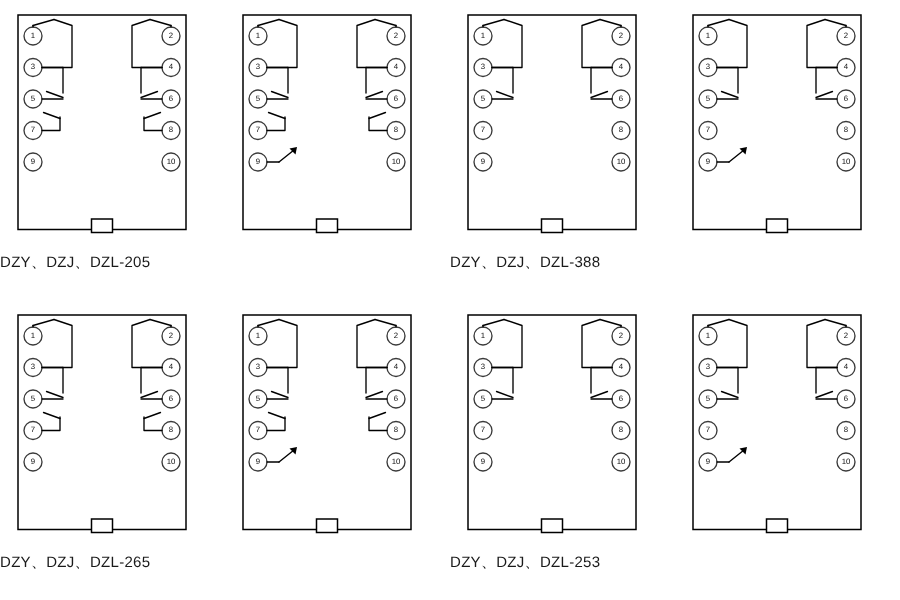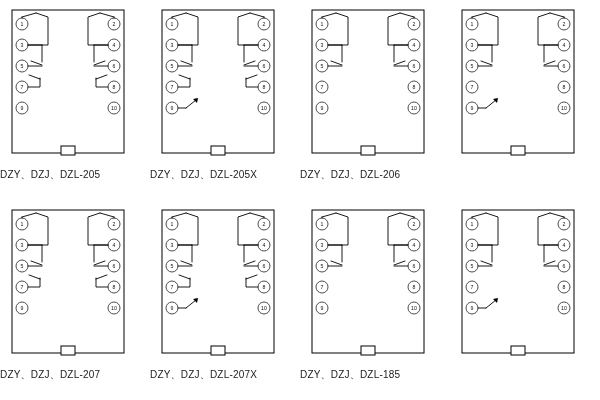--- a/index.html
+++ b/index.html
@@ -214,86 +214,85 @@
           </g>
           <g>
             <path d="M 28 104 L 36 104" class="wire"></path>
             <path d="M 36 104 L 46 96" class="wire"></path>
             <path d="M 43 95 l 5 -1 l -1 5 z" fill="#000"></path>
             <text x="48" y="105" class="pinlabel"></text>
           </g>
           <rect x="61" y="142" width="14" height="9" fill="#ffffff" stroke="#000000" stroke-width="1"></rect>
         </svg>
       </div>
-      <div class="caption">DZY、DZJ、DZL-205X</div>
-    </div>
-    <div class="cell">
-      <div class="diagram-wrap">
-        <svg width="150" height="160" viewBox="0 0 150 160">
-          <rect x="12" y="6" width="112" height="143" class="frame"></rect>
-          <g>
-            <circle cx="22" cy="20" r="6" class="term"></circle>
-            <text x="22" y="20.3" class="tnum">1</text>
-          </g>
-          <g>
-            <circle cx="22" cy="41" r="6" class="term"></circle>
-            <text x="22" y="41.3" class="tnum">3</text>
-          </g>
-          <g>
-            <circle cx="22" cy="62" r="6" class="term"></circle>
-            <text x="22" y="62.3" class="tnum">5</text>
-          </g>
-          <g>
-            <circle cx="22" cy="83" r="6" class="term"></circle>
-            <text x="22" y="83.3" class="tnum">7</text>
-          </g>
-          <g>
-            <circle cx="22" cy="104" r="6" class="term"></circle>
-            <text x="22" y="104.3" class="tnum">9</text>
-          </g>
-          <g>
-            <circle cx="114" cy="20" r="6" class="term"></circle>
-            <text x="114" y="20.3" class="tnum">2</text>
-          </g>
-          <g>
-            <circle cx="114" cy="41" r="6" class="term"></circle>
-            <text x="114" y="41.3" class="tnum">4</text>
-          </g>
-          <g>
-            <circle cx="114" cy="62" r="6" class="term"></circle>
-            <text x="114" y="62.3" class="tnum">6</text>
-          </g>
-          <g>
-            <circle cx="114" cy="83" r="6" class="term"></circle>
-            <text x="114" y="83.3" class="tnum">8</text>
-          </g>
-          <g>
-            <circle cx="114" cy="104" r="6" class="term"></circle>
-            <text x="114" y="104.3" class="tnum">10</text>
-          </g>
-          <g class="wire">
-            <path d="M 22 14 L 22 13"></path>
-            <path d="M 22 13 L 36 9"></path>
-            <path d="M 36 9 L 48 13 L 48 41 L 28 41"></path>
-            <path d="M 114 14 L 114 13"></path>
-            <path d="M 114 13 L 100 9"></path>
-            <path d="M 100 9 L 88 13 L 88 41 L 108 41"></path>
-            <path d="M 28 41 L 42 41"></path>
-            <path d="M 42 41 L 42 58"></path>
-            <path d="M 28 62 L 42 62"></path>
-            <path d="M 31 57 L 42 61"></path>
-            <path d="M 108 41 L 94 41"></path>
-            <path d="M 94 41 L 94 58"></path>
-            <path d="M 108 62 L 94 62"></path>
-            <path d="M 105 57 L 94 61"></path>
-          </g>
-          <rect x="61" y="142" width="14" height="9" fill="#ffffff" stroke="#000000" stroke-width="1"></rect>
-        </svg>
-      </div>
-      <div class="caption">DZY、DZJ、DZL-206</div>
+    </div>
+    <div class="cell">
+      <div class="diagram-wrap">
+        <svg width="150" height="160" viewBox="0 0 150 160">
+          <rect x="12" y="6" width="112" height="143" class="frame"></rect>
+          <g>
+            <circle cx="22" cy="20" r="6" class="term"></circle>
+            <text x="22" y="20.3" class="tnum">1</text>
+          </g>
+          <g>
+            <circle cx="22" cy="41" r="6" class="term"></circle>
+            <text x="22" y="41.3" class="tnum">3</text>
+          </g>
+          <g>
+            <circle cx="22" cy="62" r="6" class="term"></circle>
+            <text x="22" y="62.3" class="tnum">5</text>
+          </g>
+          <g>
+            <circle cx="22" cy="83" r="6" class="term"></circle>
+            <text x="22" y="83.3" class="tnum">7</text>
+          </g>
+          <g>
+            <circle cx="22" cy="104" r="6" class="term"></circle>
+            <text x="22" y="104.3" class="tnum">9</text>
+          </g>
+          <g>
+            <circle cx="114" cy="20" r="6" class="term"></circle>
+            <text x="114" y="20.3" class="tnum">2</text>
+          </g>
+          <g>
+            <circle cx="114" cy="41" r="6" class="term"></circle>
+            <text x="114" y="41.3" class="tnum">4</text>
+          </g>
+          <g>
+            <circle cx="114" cy="62" r="6" class="term"></circle>
+            <text x="114" y="62.3" class="tnum">6</text>
+          </g>
+          <g>
+            <circle cx="114" cy="83" r="6" class="term"></circle>
+            <text x="114" y="83.3" class="tnum">8</text>
+          </g>
+          <g>
+            <circle cx="114" cy="104" r="6" class="term"></circle>
+            <text x="114" y="104.3" class="tnum">10</text>
+          </g>
+          <g class="wire">
+            <path d="M 22 14 L 22 13"></path>
+            <path d="M 22 13 L 36 9"></path>
+            <path d="M 36 9 L 48 13 L 48 41 L 28 41"></path>
+            <path d="M 114 14 L 114 13"></path>
+            <path d="M 114 13 L 100 9"></path>
+            <path d="M 100 9 L 88 13 L 88 41 L 108 41"></path>
+            <path d="M 28 41 L 42 41"></path>
+            <path d="M 42 41 L 42 58"></path>
+            <path d="M 28 62 L 42 62"></path>
+            <path d="M 31 57 L 42 61"></path>
+            <path d="M 108 41 L 94 41"></path>
+            <path d="M 94 41 L 94 58"></path>
+            <path d="M 108 62 L 94 62"></path>
+            <path d="M 105 57 L 94 61"></path>
+          </g>
+          <rect x="61" y="142" width="14" height="9" fill="#ffffff" stroke="#000000" stroke-width="1"></rect>
+        </svg>
+      </div>
+      <div class="caption">DZY、DZJ、DZL-388</div>
     </div>
     <div class="cell">
       <div class="diagram-wrap">
         <svg width="150" height="160" viewBox="0 0 150 160">
           <rect x="12" y="6" width="112" height="143" class="frame"></rect>
           <g>
             <circle cx="22" cy="20" r="6" class="term"></circle>
             <text x="22" y="20.3" class="tnum">1</text>
           </g>
           <g>
@@ -418,21 +417,21 @@
             <path d="M 108 62 L 94 62"></path>
             <path d="M 105 57 L 94 61"></path>
             <path d="M 28 83 L 40 83 L 40 74"></path>
             <path d="M 29 71 L 40 75"></path>
             <path d="M 108 83 L 96 83 L 96 74"></path>
             <path d="M 107 71 L 96 75"></path>
           </g>
           <rect x="61" y="142" width="14" height="9" fill="#ffffff" stroke="#000000" stroke-width="1"></rect>
         </svg>
       </div>
-      <div class="caption">DZY、DZJ、DZL-207</div>
+      <div class="caption">DZY、DZJ、DZL-265</div>
     </div>
     <div class="cell">
       <div class="diagram-wrap">
         <svg width="150" height="160" viewBox="0 0 150 160">
           <rect x="12" y="6" width="112" height="143" class="frame"></rect>
           <g>
             <circle cx="22" cy="20" r="6" class="term"></circle>
             <text x="22" y="20.3" class="tnum">1</text>
           </g>
           <g>
@@ -493,86 +492,85 @@
           </g>
           <g>
             <path d="M 28 104 L 36 104" class="wire"></path>
             <path d="M 36 104 L 46 96" class="wire"></path>
             <path d="M 43 95 l 5 -1 l -1 5 z" fill="#000"></path>
             <text x="48" y="105" class="pinlabel"></text>
           </g>
           <rect x="61" y="142" width="14" height="9" fill="#ffffff" stroke="#000000" stroke-width="1"></rect>
         </svg>
       </div>
-      <div class="caption">DZY、DZJ、DZL-207X</div>
-    </div>
-    <div class="cell">
-      <div class="diagram-wrap">
-        <svg width="150" height="160" viewBox="0 0 150 160">
-          <rect x="12" y="6" width="112" height="143" class="frame"></rect>
-          <g>
-            <circle cx="22" cy="20" r="6" class="term"></circle>
-            <text x="22" y="20.3" class="tnum">1</text>
-          </g>
-          <g>
-            <circle cx="22" cy="41" r="6" class="term"></circle>
-            <text x="22" y="41.3" class="tnum">3</text>
-          </g>
-          <g>
-            <circle cx="22" cy="62" r="6" class="term"></circle>
-            <text x="22" y="62.3" class="tnum">5</text>
-          </g>
-          <g>
-            <circle cx="22" cy="83" r="6" class="term"></circle>
-            <text x="22" y="83.3" class="tnum">7</text>
-          </g>
-          <g>
-            <circle cx="22" cy="104" r="6" class="term"></circle>
-            <text x="22" y="104.3" class="tnum">9</text>
-          </g>
-          <g>
-            <circle cx="114" cy="20" r="6" class="term"></circle>
-            <text x="114" y="20.3" class="tnum">2</text>
-          </g>
-          <g>
-            <circle cx="114" cy="41" r="6" class="term"></circle>
-            <text x="114" y="41.3" class="tnum">4</text>
-          </g>
-          <g>
-            <circle cx="114" cy="62" r="6" class="term"></circle>
-            <text x="114" y="62.3" class="tnum">6</text>
-          </g>
-          <g>
-            <circle cx="114" cy="83" r="6" class="term"></circle>
-            <text x="114" y="83.3" class="tnum">8</text>
-          </g>
-          <g>
-            <circle cx="114" cy="104" r="6" class="term"></circle>
-            <text x="114" y="104.3" class="tnum">10</text>
-          </g>
-          <g class="wire">
-            <path d="M 22 14 L 22 13"></path>
-            <path d="M 22 13 L 36 9"></path>
-            <path d="M 36 9 L 48 13 L 48 41 L 28 41"></path>
-            <path d="M 114 14 L 114 13"></path>
-            <path d="M 114 13 L 100 9"></path>
-            <path d="M 100 9 L 88 13 L 88 41 L 108 41"></path>
-            <path d="M 28 41 L 42 41"></path>
-            <path d="M 42 41 L 42 58"></path>
-            <path d="M 28 62 L 42 62"></path>
-            <path d="M 31 57 L 42 61"></path>
-            <path d="M 108 41 L 94 41"></path>
-            <path d="M 94 41 L 94 58"></path>
-            <path d="M 108 62 L 94 62"></path>
-            <path d="M 105 57 L 94 61"></path>
-          </g>
-          <rect x="61" y="142" width="14" height="9" fill="#ffffff" stroke="#000000" stroke-width="1"></rect>
-        </svg>
-      </div>
-      <div class="caption">DZY、DZJ、DZL-185</div>
+    </div>
+    <div class="cell">
+      <div class="diagram-wrap">
+        <svg width="150" height="160" viewBox="0 0 150 160">
+          <rect x="12" y="6" width="112" height="143" class="frame"></rect>
+          <g>
+            <circle cx="22" cy="20" r="6" class="term"></circle>
+            <text x="22" y="20.3" class="tnum">1</text>
+          </g>
+          <g>
+            <circle cx="22" cy="41" r="6" class="term"></circle>
+            <text x="22" y="41.3" class="tnum">3</text>
+          </g>
+          <g>
+            <circle cx="22" cy="62" r="6" class="term"></circle>
+            <text x="22" y="62.3" class="tnum">5</text>
+          </g>
+          <g>
+            <circle cx="22" cy="83" r="6" class="term"></circle>
+            <text x="22" y="83.3" class="tnum">7</text>
+          </g>
+          <g>
+            <circle cx="22" cy="104" r="6" class="term"></circle>
+            <text x="22" y="104.3" class="tnum">9</text>
+          </g>
+          <g>
+            <circle cx="114" cy="20" r="6" class="term"></circle>
+            <text x="114" y="20.3" class="tnum">2</text>
+          </g>
+          <g>
+            <circle cx="114" cy="41" r="6" class="term"></circle>
+            <text x="114" y="41.3" class="tnum">4</text>
+          </g>
+          <g>
+            <circle cx="114" cy="62" r="6" class="term"></circle>
+            <text x="114" y="62.3" class="tnum">6</text>
+          </g>
+          <g>
+            <circle cx="114" cy="83" r="6" class="term"></circle>
+            <text x="114" y="83.3" class="tnum">8</text>
+          </g>
+          <g>
+            <circle cx="114" cy="104" r="6" class="term"></circle>
+            <text x="114" y="104.3" class="tnum">10</text>
+          </g>
+          <g class="wire">
+            <path d="M 22 14 L 22 13"></path>
+            <path d="M 22 13 L 36 9"></path>
+            <path d="M 36 9 L 48 13 L 48 41 L 28 41"></path>
+            <path d="M 114 14 L 114 13"></path>
+            <path d="M 114 13 L 100 9"></path>
+            <path d="M 100 9 L 88 13 L 88 41 L 108 41"></path>
+            <path d="M 28 41 L 42 41"></path>
+            <path d="M 42 41 L 42 58"></path>
+            <path d="M 28 62 L 42 62"></path>
+            <path d="M 31 57 L 42 61"></path>
+            <path d="M 108 41 L 94 41"></path>
+            <path d="M 94 41 L 94 58"></path>
+            <path d="M 108 62 L 94 62"></path>
+            <path d="M 105 57 L 94 61"></path>
+          </g>
+          <rect x="61" y="142" width="14" height="9" fill="#ffffff" stroke="#000000" stroke-width="1"></rect>
+        </svg>
+      </div>
+      <div class="caption">DZY、DZJ、DZL-253</div>
     </div>
     <div class="cell">
       <div class="diagram-wrap">
         <svg width="150" height="160" viewBox="0 0 150 160">
           <rect x="12" y="6" width="112" height="143" class="frame"></rect>
           <g>
             <circle cx="22" cy="20" r="6" class="term"></circle>
             <text x="22" y="20.3" class="tnum">1</text>
           </g>
           <g>

